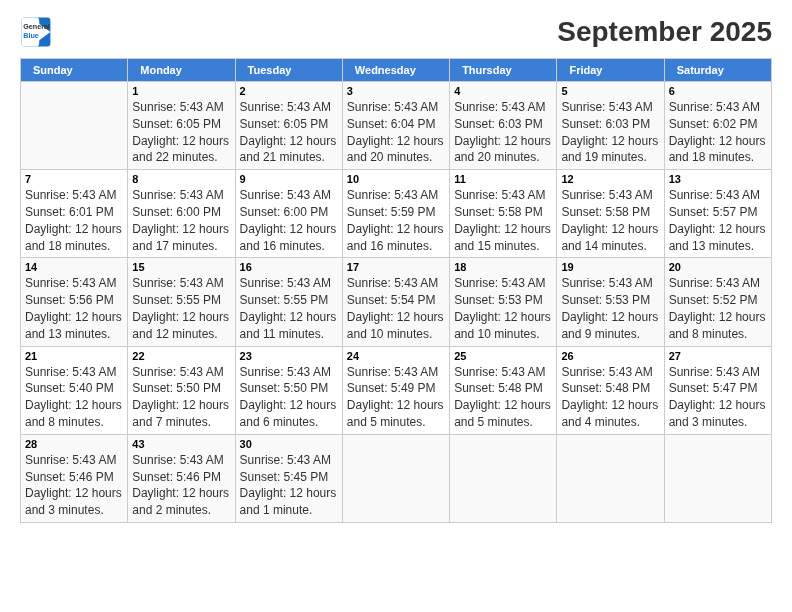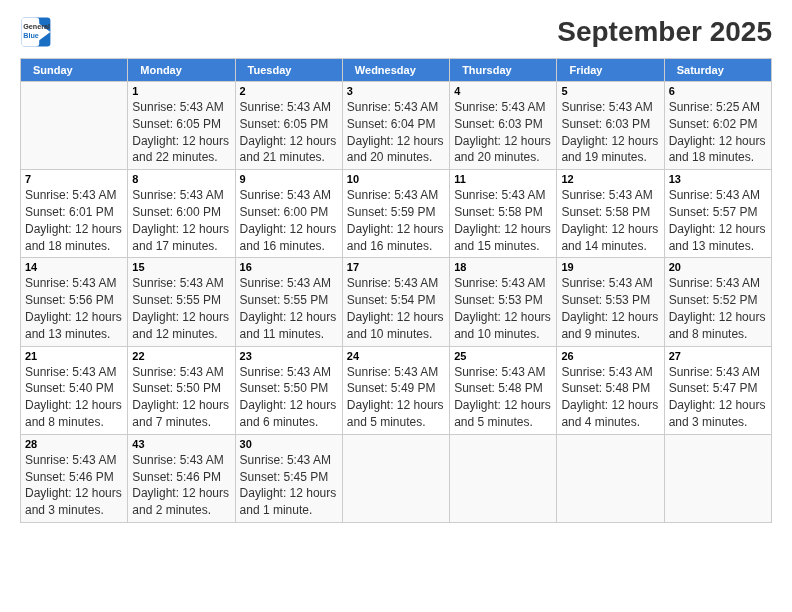--- a/index.html
+++ b/index.html
@@ -155,21 +155,21 @@
           </td>
           <td>
             <span class="day-num">5</span>
             <div class="day-info">Sunrise: 5:43 AM
 Sunset: 6:03 PM
 Daylight: 12 hours
 and 19 minutes.</div>
           </td>
           <td>
             <span class="day-num">6</span>
-            <div class="day-info">Sunrise: 5:25 AM
+            <div class="day-info">Sunrise: 5:43 AM
 Sunset: 6:02 PM
 Daylight: 12 hours
 and 18 minutes.</div>
           </td>
         </tr>
         <tr>
           <td>
             <span class="day-num">7</span>
             <div class="day-info">Sunrise: 5:43 AM
 Sunset: 6:01 PM

